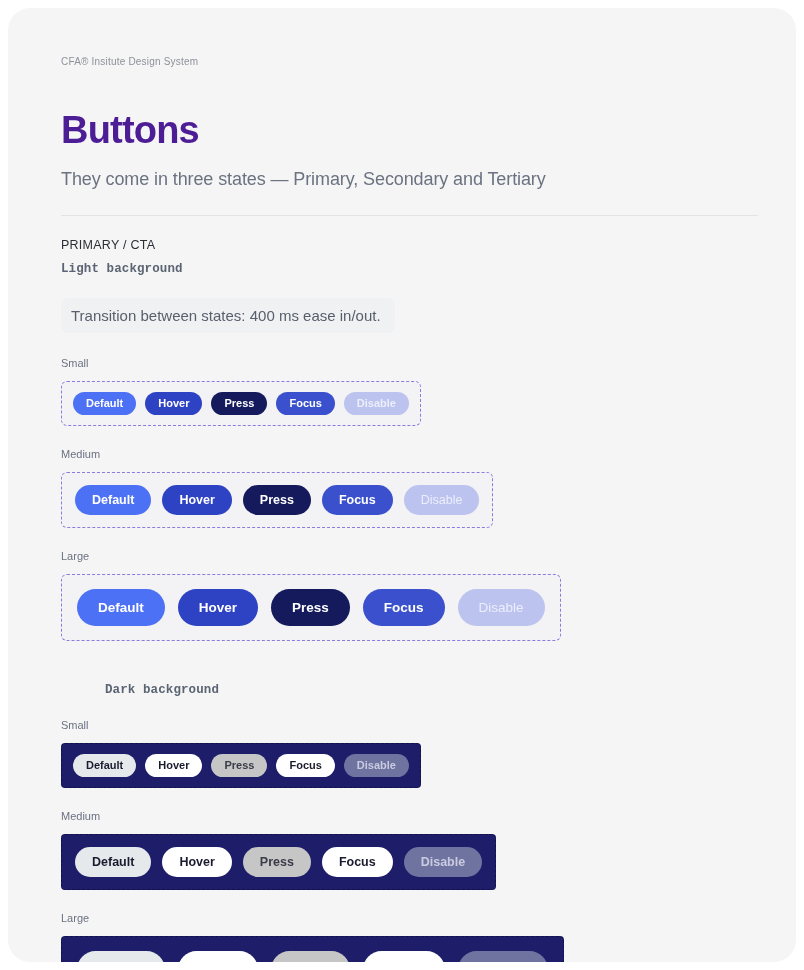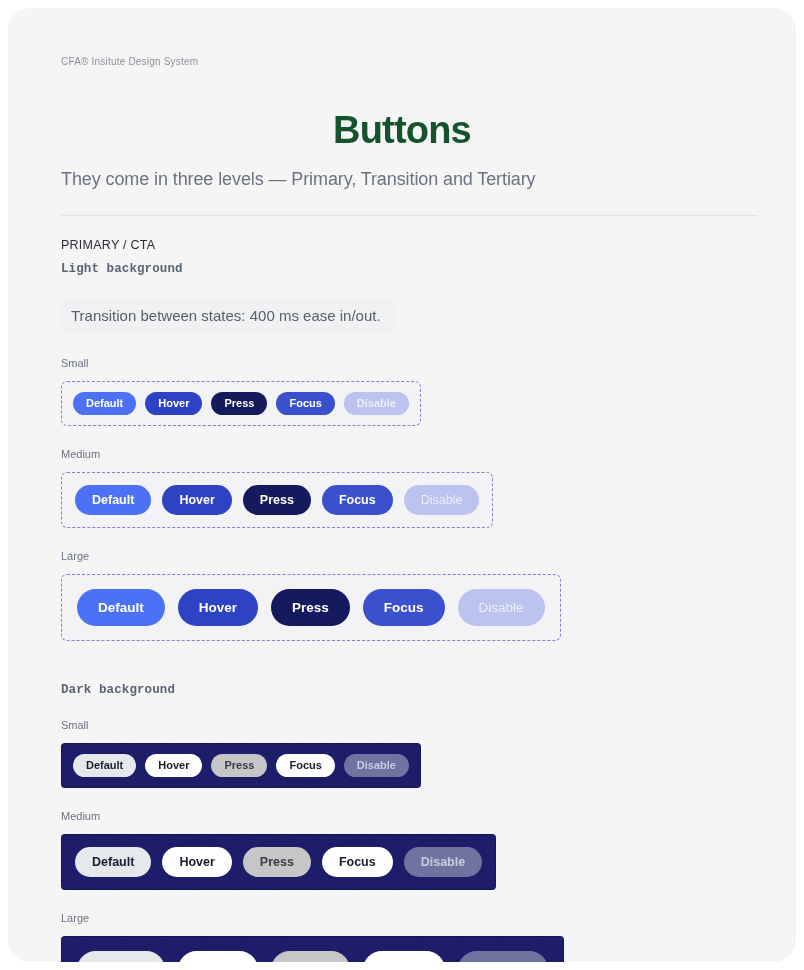--- a/index.html
+++ b/index.html
@@ -33,25 +33,24 @@
     font-size: 10px;
     color: #8d9199;
     letter-spacing: 0.2px;
     margin: 0 0 44px 0;
     font-weight: 400;
   }
 
   .page-title {
     font-size: 38px;
     font-weight: 700;
-    color: #14532d;
+    color: #4c1d95;
     letter-spacing: -0.8px;
     margin: 0 0 18px 0;
     line-height: 1.05;
-    text-align: center;
   }
 
   .page-subtitle {
     font-size: 18px;
     font-weight: 400;
     color: #6b7280;
     margin: 0 0 25px 0;
     letter-spacing: -0.1px;
   }
 
@@ -74,20 +73,21 @@
     font-size: 12.5px;
     font-weight: 700;
     color: #5b6472;
     letter-spacing: 0.1px;
     margin: 0 0 22px 0;
     font-family: Liberation Mono, monospace;
   }
 
   .sub-title.spaced {
     margin-top: 42px;
+    margin-left: 44px;
   }
 
   .note-chip {
     display: inline-block;
     background: #f0f1f3;
     color: #585f6b;
     font-size: 15px;
     padding: 9px 14px 9px 10px;
     border-radius: 7px;
     margin: 0 0 24px 0;
@@ -149,21 +149,21 @@
 </head>
 <body>
 
 <div class="page-card" style="background: rgb(245, 245, 246);">
   <div class="content">
 
     <div class="eyebrow">CFA® Insitute Design System</div>
 
     <h1 class="page-title">Buttons</h1>
 
-    <div class="page-subtitle">They come in three levels — Primary, Transition and Tertiary</div>
+    <div class="page-subtitle">They come in three states — Primary, Secondary and Tertiary</div>
 
     <div class="divider" style="background: rgb(226, 227, 230);"></div>
 
     <div class="section-title">PRIMARY / CTA</div>
     <div class="sub-title">Light background</div>
 
     <div class="note-chip" style="background: rgb(240, 241, 243);">Transition between states: 400 ms ease in/out.</div>
 
     
     <div class="size-label">Small</div>

